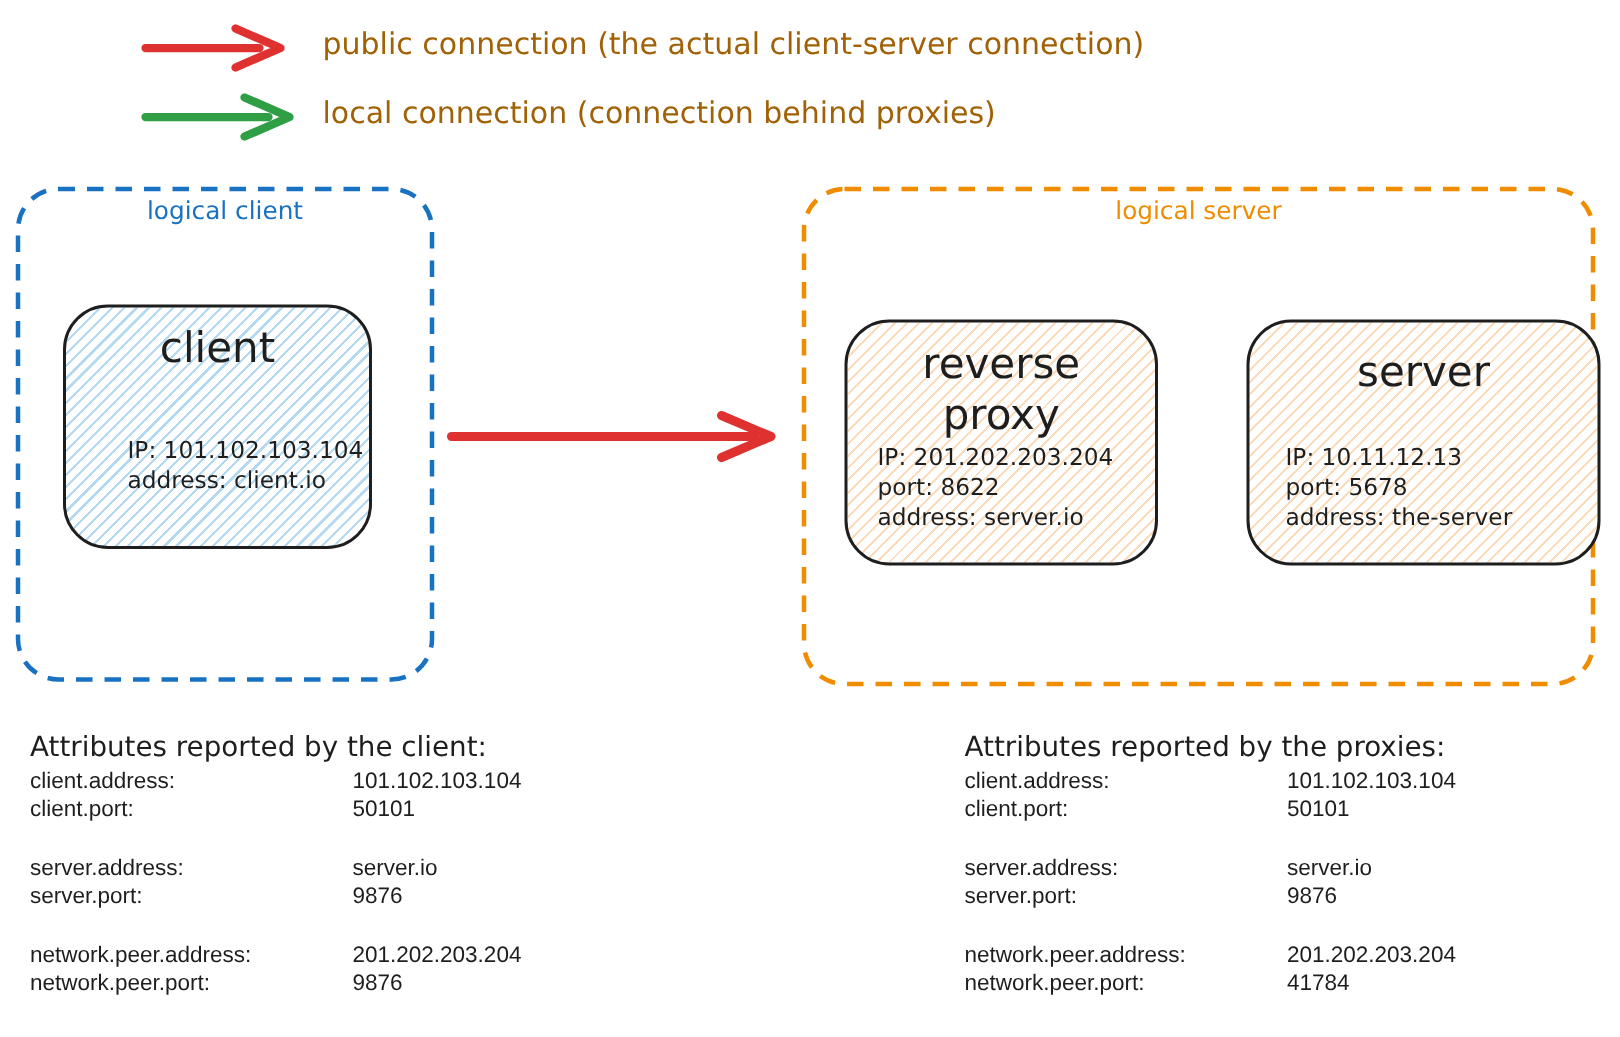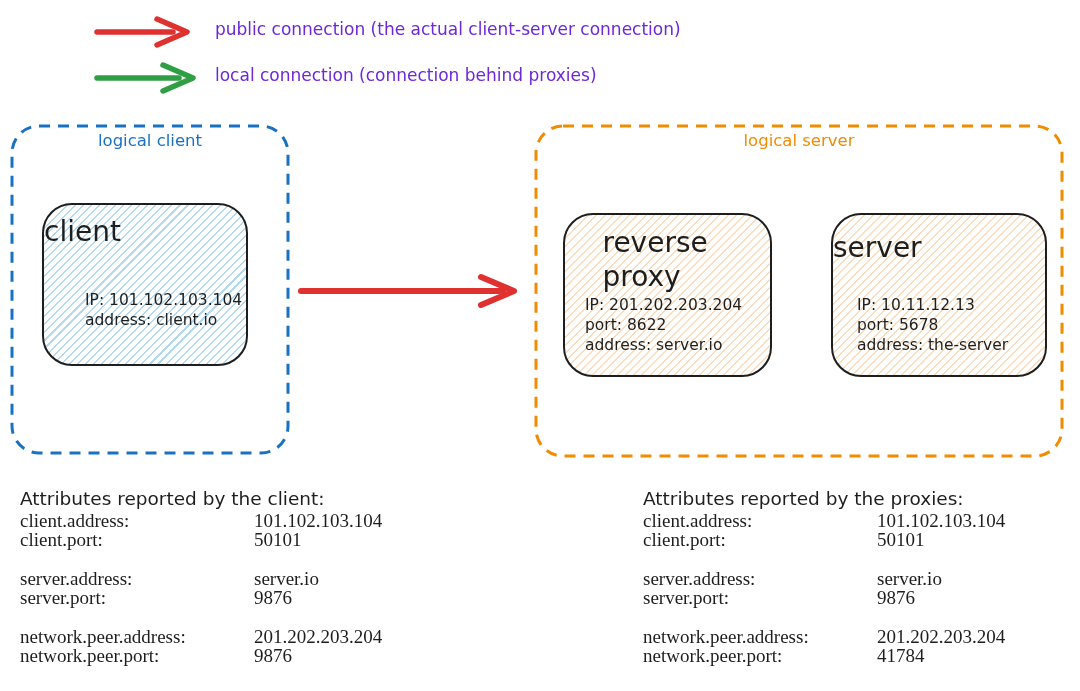--- a/index.html
+++ b/index.html
@@ -9,23 +9,23 @@
     font-family: "DejaVu Sans", "Liberation Sans", sans-serif;
     color: #1e1e1e;
     position: relative;
     overflow: hidden;
   }
 
   
   .legend-arrow { position: absolute; }
   .legend-label {
     position: absolute;
-    font-size: 17px;
+    font-size: 20px;
     line-height: 22px;
-    color: #6d28d9;
+    color: #a16207;
     white-space: nowrap;
   }
 
   
   .group { position: absolute; }
   .group svg { display: block; }
   .group-label {
     position: absolute;
     text-align: center;
     font-size: 16.5px;
@@ -37,20 +37,21 @@
 
   
   .node {
     position: absolute;
     border: 2px solid #1e1e1e;
     border-radius: 30px;
   }
   .node-blue   { background: repeating-linear-gradient(135deg, #ffffff 0 4.2px, #b5d9f0 4.2px 5.7px); }
   .node-orange { background: repeating-linear-gradient(135deg, #ffffff 0 4.4px, #fbdcbd 4.4px 5.8px); }
   .node-title {
+    text-align: center;
     font-size: 28px;
     line-height: 34px;
     margin-top: 10px;
     color: #1e1e1e;
   }
   .node-proxy .node-title { max-width: 130px; margin: 11px auto 0; }
   .node-server-box .node-title { margin-top: 16px; }
   .node-details {
     position: absolute;
     font-size: 15.5px;
@@ -69,26 +70,25 @@
   .attrs { position: absolute; width: 420px; }
   .attrs-heading {
     font-size: 18.5px;
     line-height: 24px;
     color: #1e1e1e;
     white-space: nowrap;
   }
   .attr-group { margin-bottom: 20px; }
   .attr-row {
     display: flex;
-    font-family: Liberation Serif, serif;
-    font-size: 19px;
+    font-family: Liberation Sans, sans-serif;
+    font-size: 15px;
     line-height: 19px;
     white-space: pre;
     color: #1e1e1e;
-    gap: 19px;
   }
   .attr-label { width: 215px; flex: 0 0 215px; }
   .attr-value { flex: 1; }
 </style>
 </head>
 <body>
 
 <div class="legend-arrow" style="left:93px; top:13px;">
   <svg width="100" height="38" viewBox="0 0 100 38">
     <g fill="none" stroke-width="5.5" stroke-linecap="round" stroke-linejoin="round" stroke="#e03131">
@@ -142,21 +142,21 @@
 
 <div class="node node-orange node-proxy" style="left:563px; top:213px; width:209px; height:164px;">
   <div class="node-title">reverse proxy</div>
   <div class="node-details">
     <div>IP: 201.202.203.204</div>
     <div>port: 8622</div>
     <div>address: server.io</div>
   </div>
 </div>
 
-<div class="node node-orange node-server-box" style="left:831px; top:213px; width:216px; height:164px;">
+<div class="node node-orange node-server-box" style="left:831px; top:213px; width:236px; height:164px;">
   <div class="node-title">server</div>
   <div class="node-details">
     <div>IP: 10.11.12.13</div>
     <div>port: 5678</div>
     <div>address: the-server</div>
   </div>
 </div>
 
 <div class="attrs" style="left:20px; top:487px;">
   <div class="attrs-heading">Attributes reported by the client:</div>

